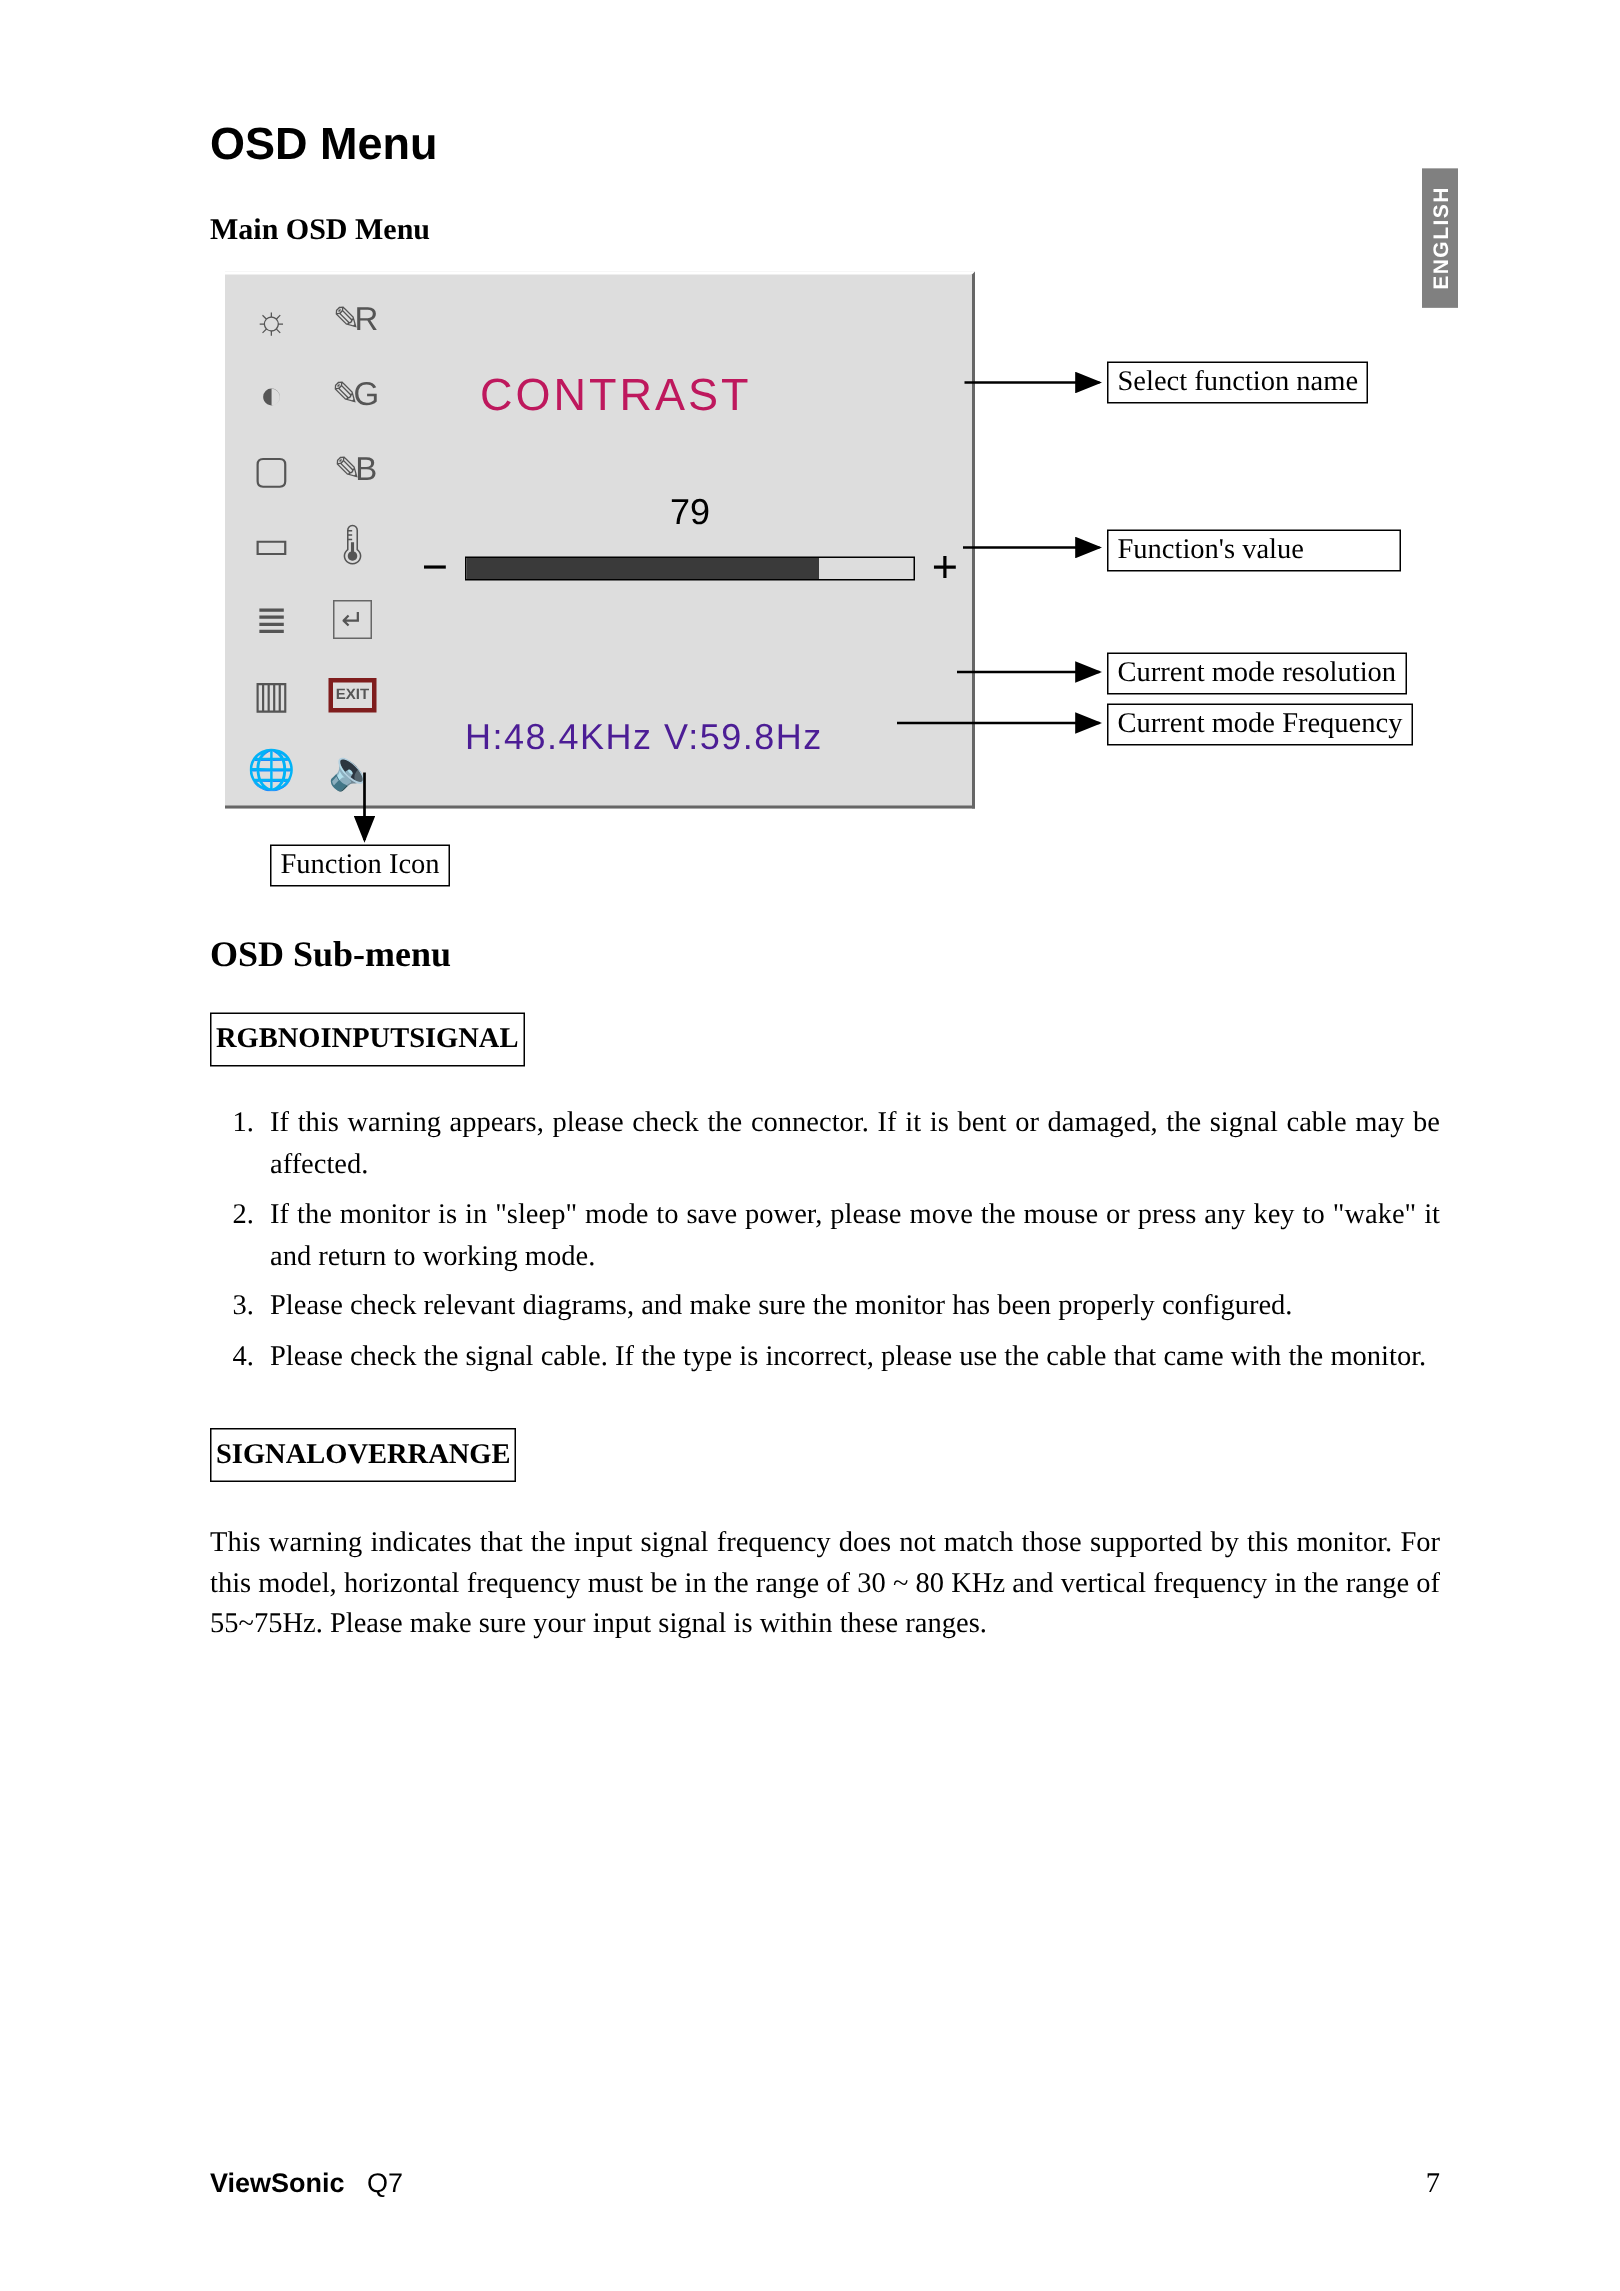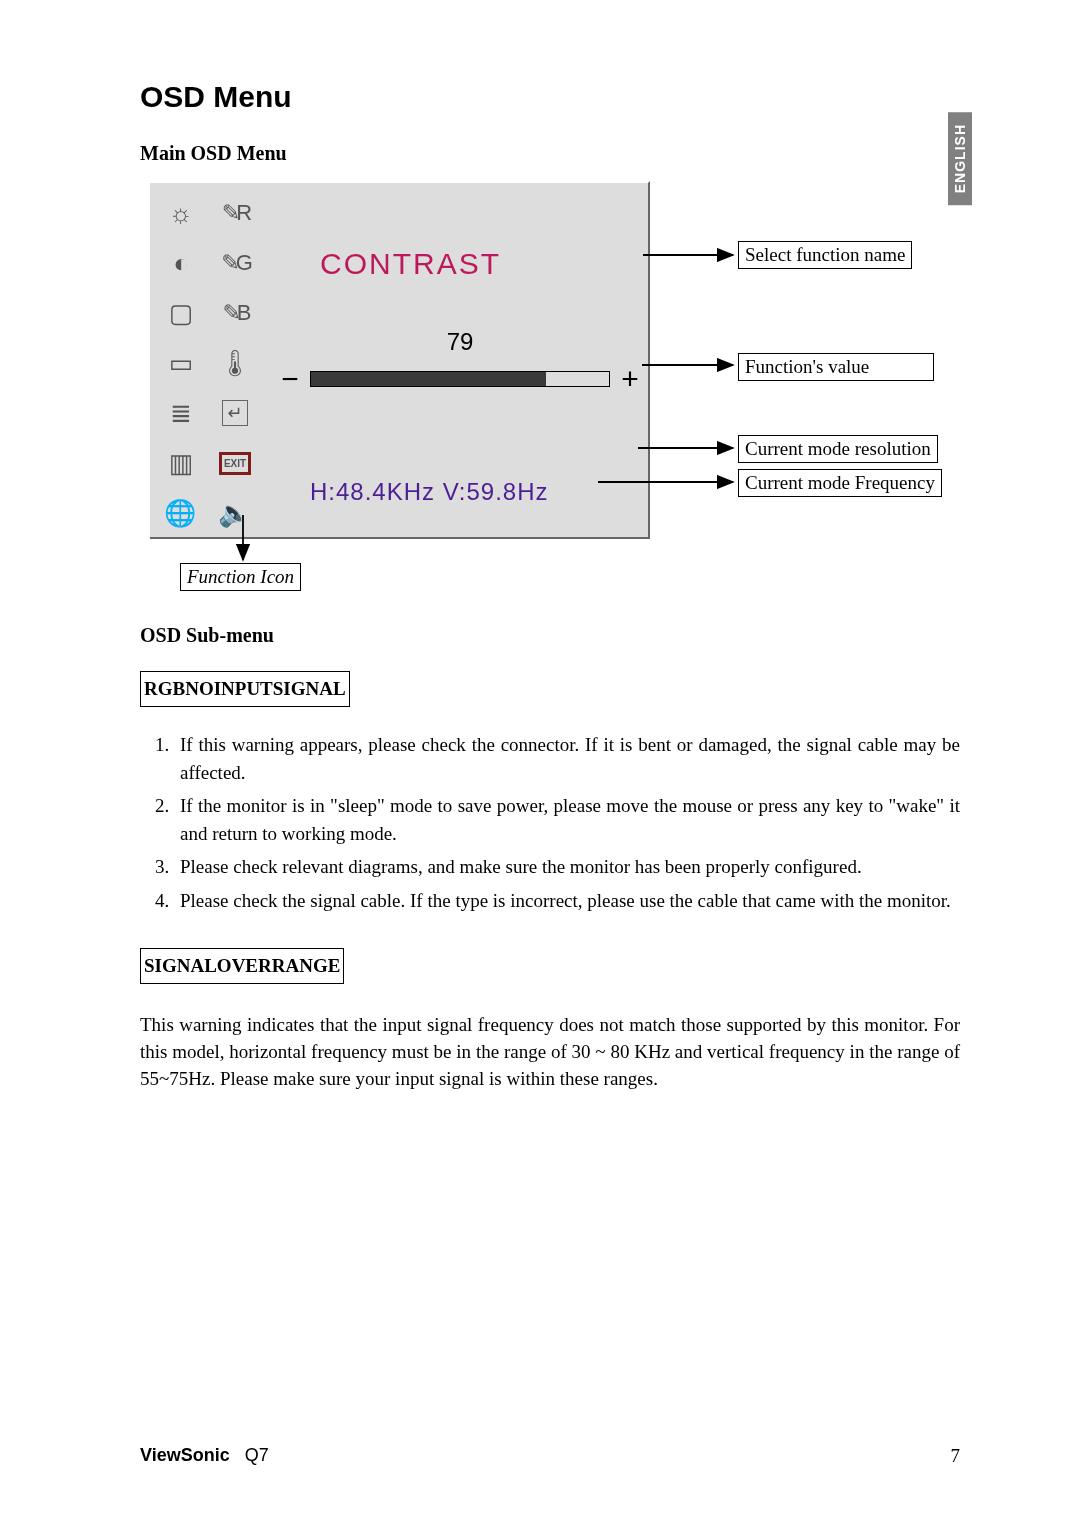--- a/index.html
+++ b/index.html
@@ -35,21 +35,21 @@
     .bar-outer { flex: 1; height: 16px; border: 1px solid #000; position: relative; background: #ddd; }
     .bar-fill { position: absolute; left: 0; top: 0; height: 100%; background: #3a3a3a; width: 79%; }
 
     .res-line { position: absolute; left: 124px; top: 260px; font-family: Arial, sans-serif; font-size: 24px; color: #000; letter-spacing: 0.5px; }
     .freq-line { position: absolute; left: 145px; top: 295px; font-family: Arial, sans-serif; font-size: 24px; color: #4c1d95; letter-spacing: 1px; margin-left: 15px; }
 
     svg.ann { position: absolute; left: 0; top: 0; width: 820px; height: 415px; pointer-events: none; }
 
     .label-box { position: absolute; border: 1.5px solid #000; font-family: "Times New Roman", Georgia, serif; font-size: 19px; padding: 2px 6px; background: #fff; }
 
-    h4.submenu { font-weight: bold; font-size: 20px; margin-top: 34px; margin-bottom: 24px; }
+    h4.submenu { font-weight: bold; font-size: 24px; margin-top: 34px; margin-bottom: 24px; }
     .boxed { display: inline-block; border: 1.5px solid #000; padding: 6px 3px; font-weight: bold; font-size: 19px; margin-bottom: 24px; }
 
     ol.steps { list-style: decimal; padding-left: 34px; font-size: 19px; line-height: 1.45; text-align: justify; }
     ol.steps li { margin-bottom: 6px; padding-left: 6px; }
 
     p.body { font-size: 19px; line-height: 1.42; text-align: justify; margin-top: 4px; }
 
     .footer { position: absolute; left: 140px; right: 120px; bottom: 60px; font-family: Arial, sans-serif; font-size: 18px; display: flex; justify-content: space-between; }
     .footer .brand { font-weight: bold; }
     .footer .pg { font-family: "Times New Roman", serif; font-size: 19px; }
@@ -141,21 +141,21 @@
       <line x1="560" y1="273" x2="595" y2="273" stroke="#000" stroke-width="1.8" marker-end="url(#ah)"></line>
       <line x1="460" y1="307" x2="560" y2="307" stroke="#000" stroke-width="1.8"></line>
       <line x1="560" y1="307" x2="595" y2="307" stroke="#000" stroke-width="1.8" marker-end="url(#ah)"></line>
       <line x1="105" y1="340" x2="105" y2="385" stroke="#000" stroke-width="1.8" marker-end="url(#ah)"></line>
     </svg>
 
     <div class="label-box" style="left:600px;top:66px;">Select function name</div>
     <div class="label-box" style="left:600px;top:178px;width:196px;">Function's value</div>
     <div class="label-box" style="left:600px;top:260px;">Current mode resolution</div>
     <div class="label-box" style="left:600px;top:294px;">Current mode Frequency</div>
-    <div class="label-box" style="left:42px;top:388px;font-style:italic;">Function Icon</div>
+    <div class="label-box" style="left:42px;top:388px;">Function Icon</div>
   </div>
 
   <h4 class="submenu">OSD Sub-menu</h4>
 
   <div class="boxed">RGBNOINPUTSIGNAL</div>
 
   <ol class="steps">
     <li>If this warning appears, please check the connector. If it is bent or damaged, the signal cable may be affected.</li>
     <li>If the monitor is in "sleep" mode to save power, please move the mouse or press any key to "wake" it and return to working mode.</li>
     <li>Please check relevant diagrams, and make sure the monitor has been properly configured.</li>

